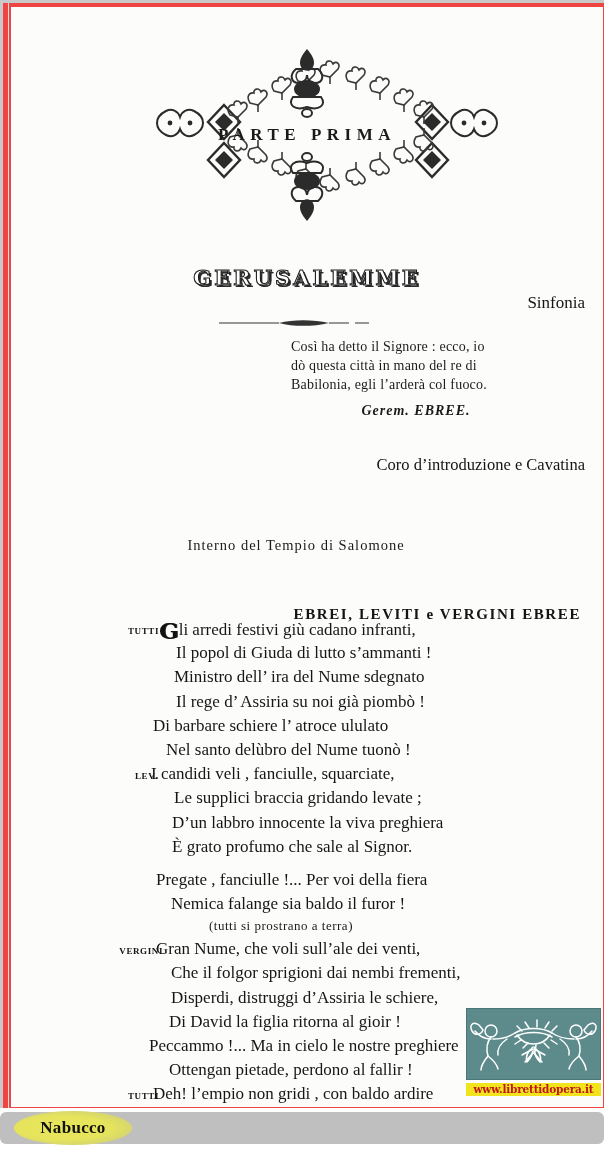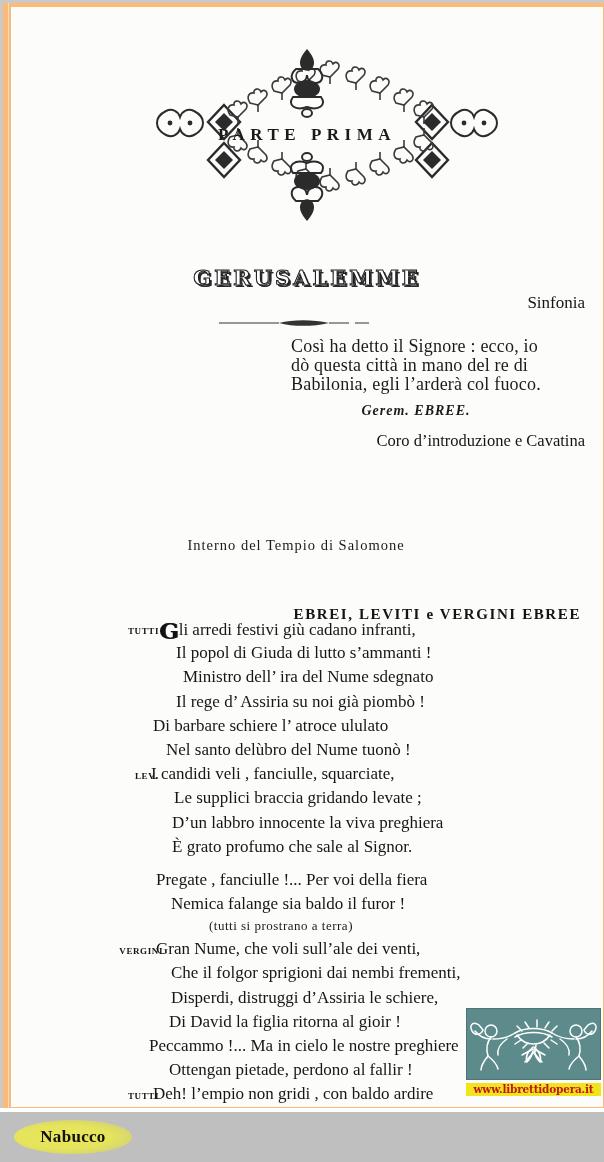--- a/index.html
+++ b/index.html
@@ -14,21 +14,21 @@
     overflow: hidden;
     font-family: "Liberation Serif", serif;
   }
 
   
   #page-sheet {
     position: absolute;
     left: 0; top: 0;
     width: 604px;
     height: 1108px;
-    background: #fdba74;
+    background: #ef4444;
     border-top: 3px solid #c9c9c9;
     border-left: 3px solid #c9c9c9;
     box-sizing: border-box;
     overflow: hidden;
   }
   #page-sheet::after{
     content:"";
     position:absolute; left:5px; top:0; width:1px; height:100%;
     background:#e2e2e2;
   }
@@ -92,40 +92,40 @@
     width: 592px;
     text-align: center;
     height: 14px;
   }
 
   
   .epigraph {
     position: absolute;
     left: 280px; top: 330px;
     width: 270px;
-    font-size: 18px;
+    font-size: 14px;
     line-height: 19px;
     color: #1b1b1b;
     letter-spacing: .2px;
   }
   .epigraph-source {
     position: absolute;
     left: 280px; top: 396px;
     width: 250px;
     text-align: center;
     font-size: 14px;
     font-style: italic;
     font-weight: 700;
     letter-spacing: 1px;
     color: #1b1b1b;
   }
 
   .coro-line {
     position: absolute;
-    right: 18px; top: 424px;
+    right: 18px; top: 448px;
     font-size: 16.5px;
     color: #141414;
   }
 
   
   .scena-prima {
     position: absolute;
     left: 0; top: 492px;
     width: 572px;
     text-align: center;
@@ -240,24 +240,25 @@
     text-align: center;
     letter-spacing: -.2px;
     line-height: 13px;
   }
 
   
   #footer-bar {
     position: absolute;
     left: 0; top: 1112px;
     width: 604px;
-    height: 50px;
+    height: 32px;
     background: #bfbfbf;
     display: flex;
     align-items: center;
+    border-radius: 6px;
   }
   .footer-opera-wrap {
     position: relative;
     margin-left: 14px;
     display: flex;
     align-items: center;
     justify-content: center;
     width: 118px;
     height: 34px;
   }
@@ -454,21 +455,21 @@
     <div class="verse-area">
       <div id="verse-a">
           <div class="vline">
             <span class="speaker">Tutti</span>
             <span class="vtext" style="left: 148px;"><span class="dropcap">G</span>li arredi festivi giù cadano infranti,</span>
           </div>
           <div class="vline">
             <span class="vtext" style="left: 165px;">Il popol di Giuda di lutto s’ammanti !</span>
           </div>
           <div class="vline">
-            <span class="vtext" style="left: 172px; font-family: Liberation Serif, serif;">Ministro dell’ ira del Nume sdegnato</span>
+            <span class="vtext" style="left: 163px; font-family: Liberation Serif, serif;">Ministro dell’ ira del Nume sdegnato</span>
           </div>
           <div class="vline">
             <span class="vtext" style="left: 165px;">Il rege d’ Assiria su noi già piombò !</span>
           </div>
           <div class="vline">
             <span class="vtext" style="left: 142px;">Di barbare schiere l’ atroce ululato</span>
           </div>
           <div class="vline">
             <span class="vtext" style="left: 155px;">Nel santo delùbro del Nume tuonò !</span>
           </div>

